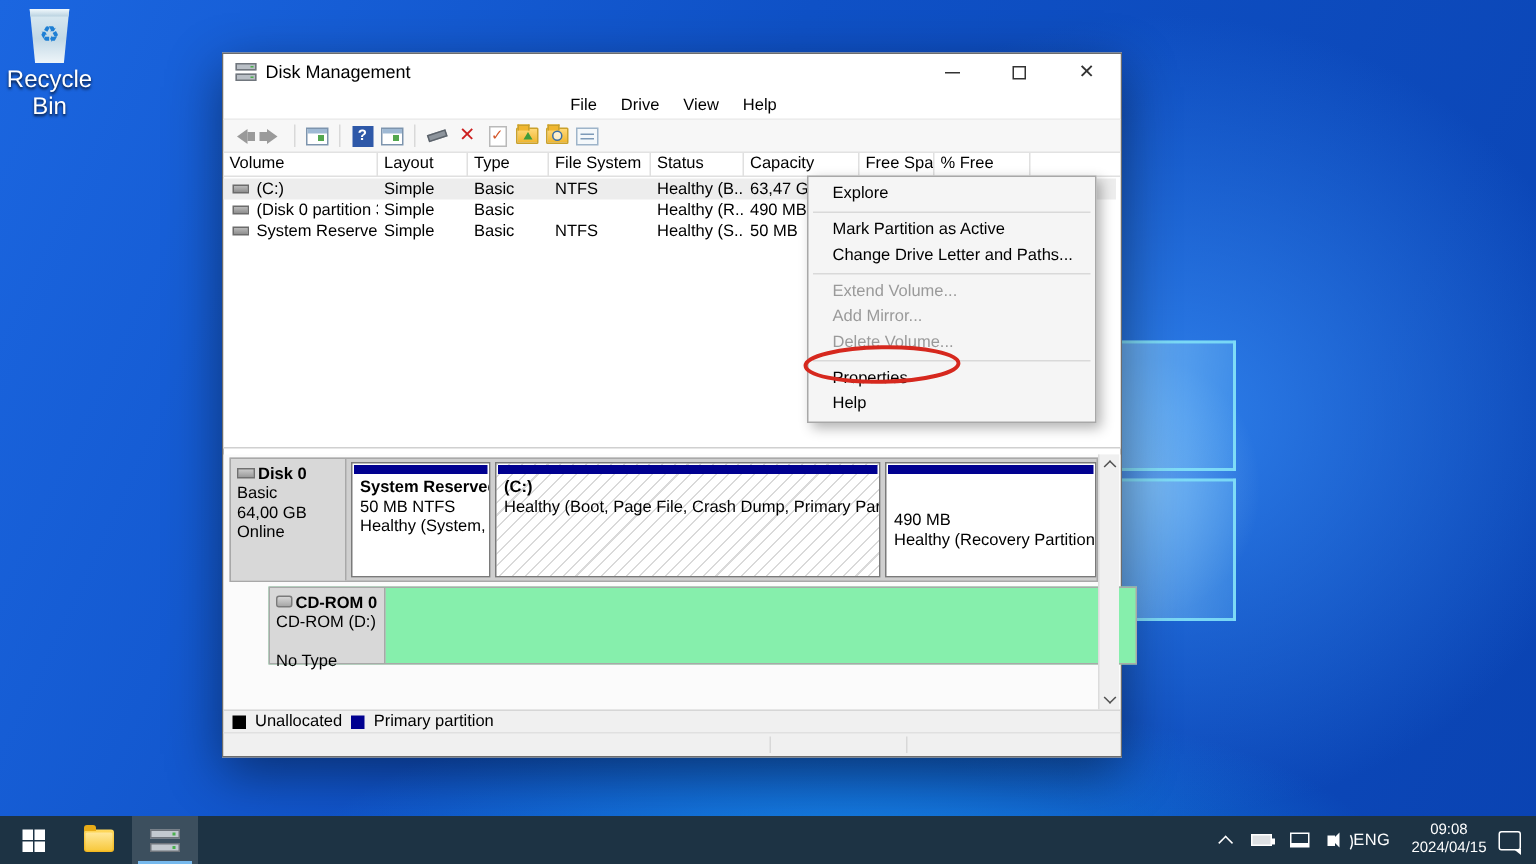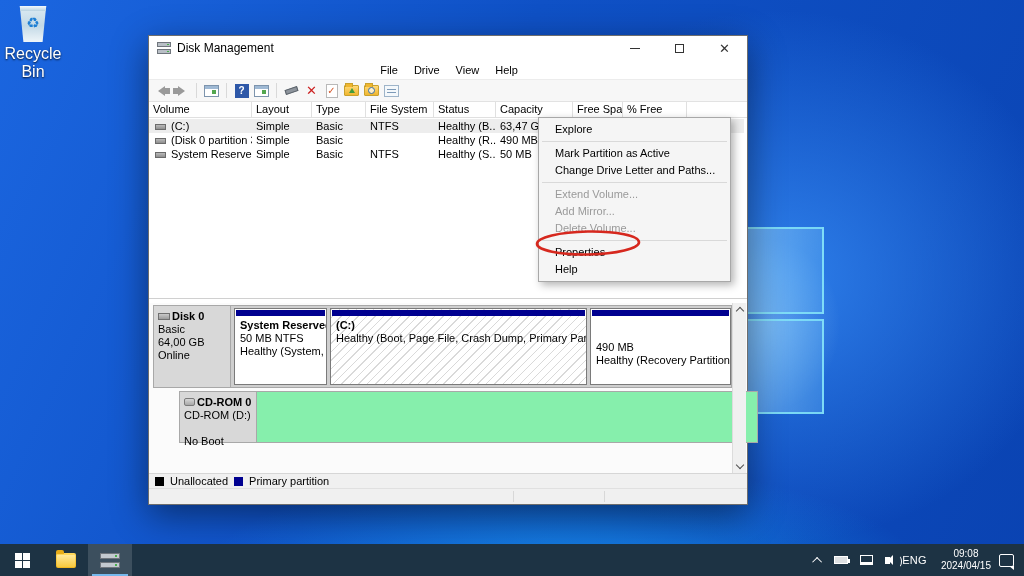--- a/index.html
+++ b/index.html
@@ -310,21 +310,21 @@
             <div>Healthy (Recovery Partition)</div>
           </div>
         </div>
       </div>
 
       <div class="cdrow">
         <div class="dlabel">
           <div class="b"><span class="cdico"></span><span>CD-ROM 0</span></div>
           <div>CD-ROM (D:)</div>
           <div>&nbsp;</div>
-          <div>No Boot</div>
+          <div>No Type</div>
         </div>
       </div>
 
       <div class="gscroll">
         <span class="gchev up"></span>
         <span class="gchev dn"></span>
       </div>
     </div>
 
     <div class="legend">

